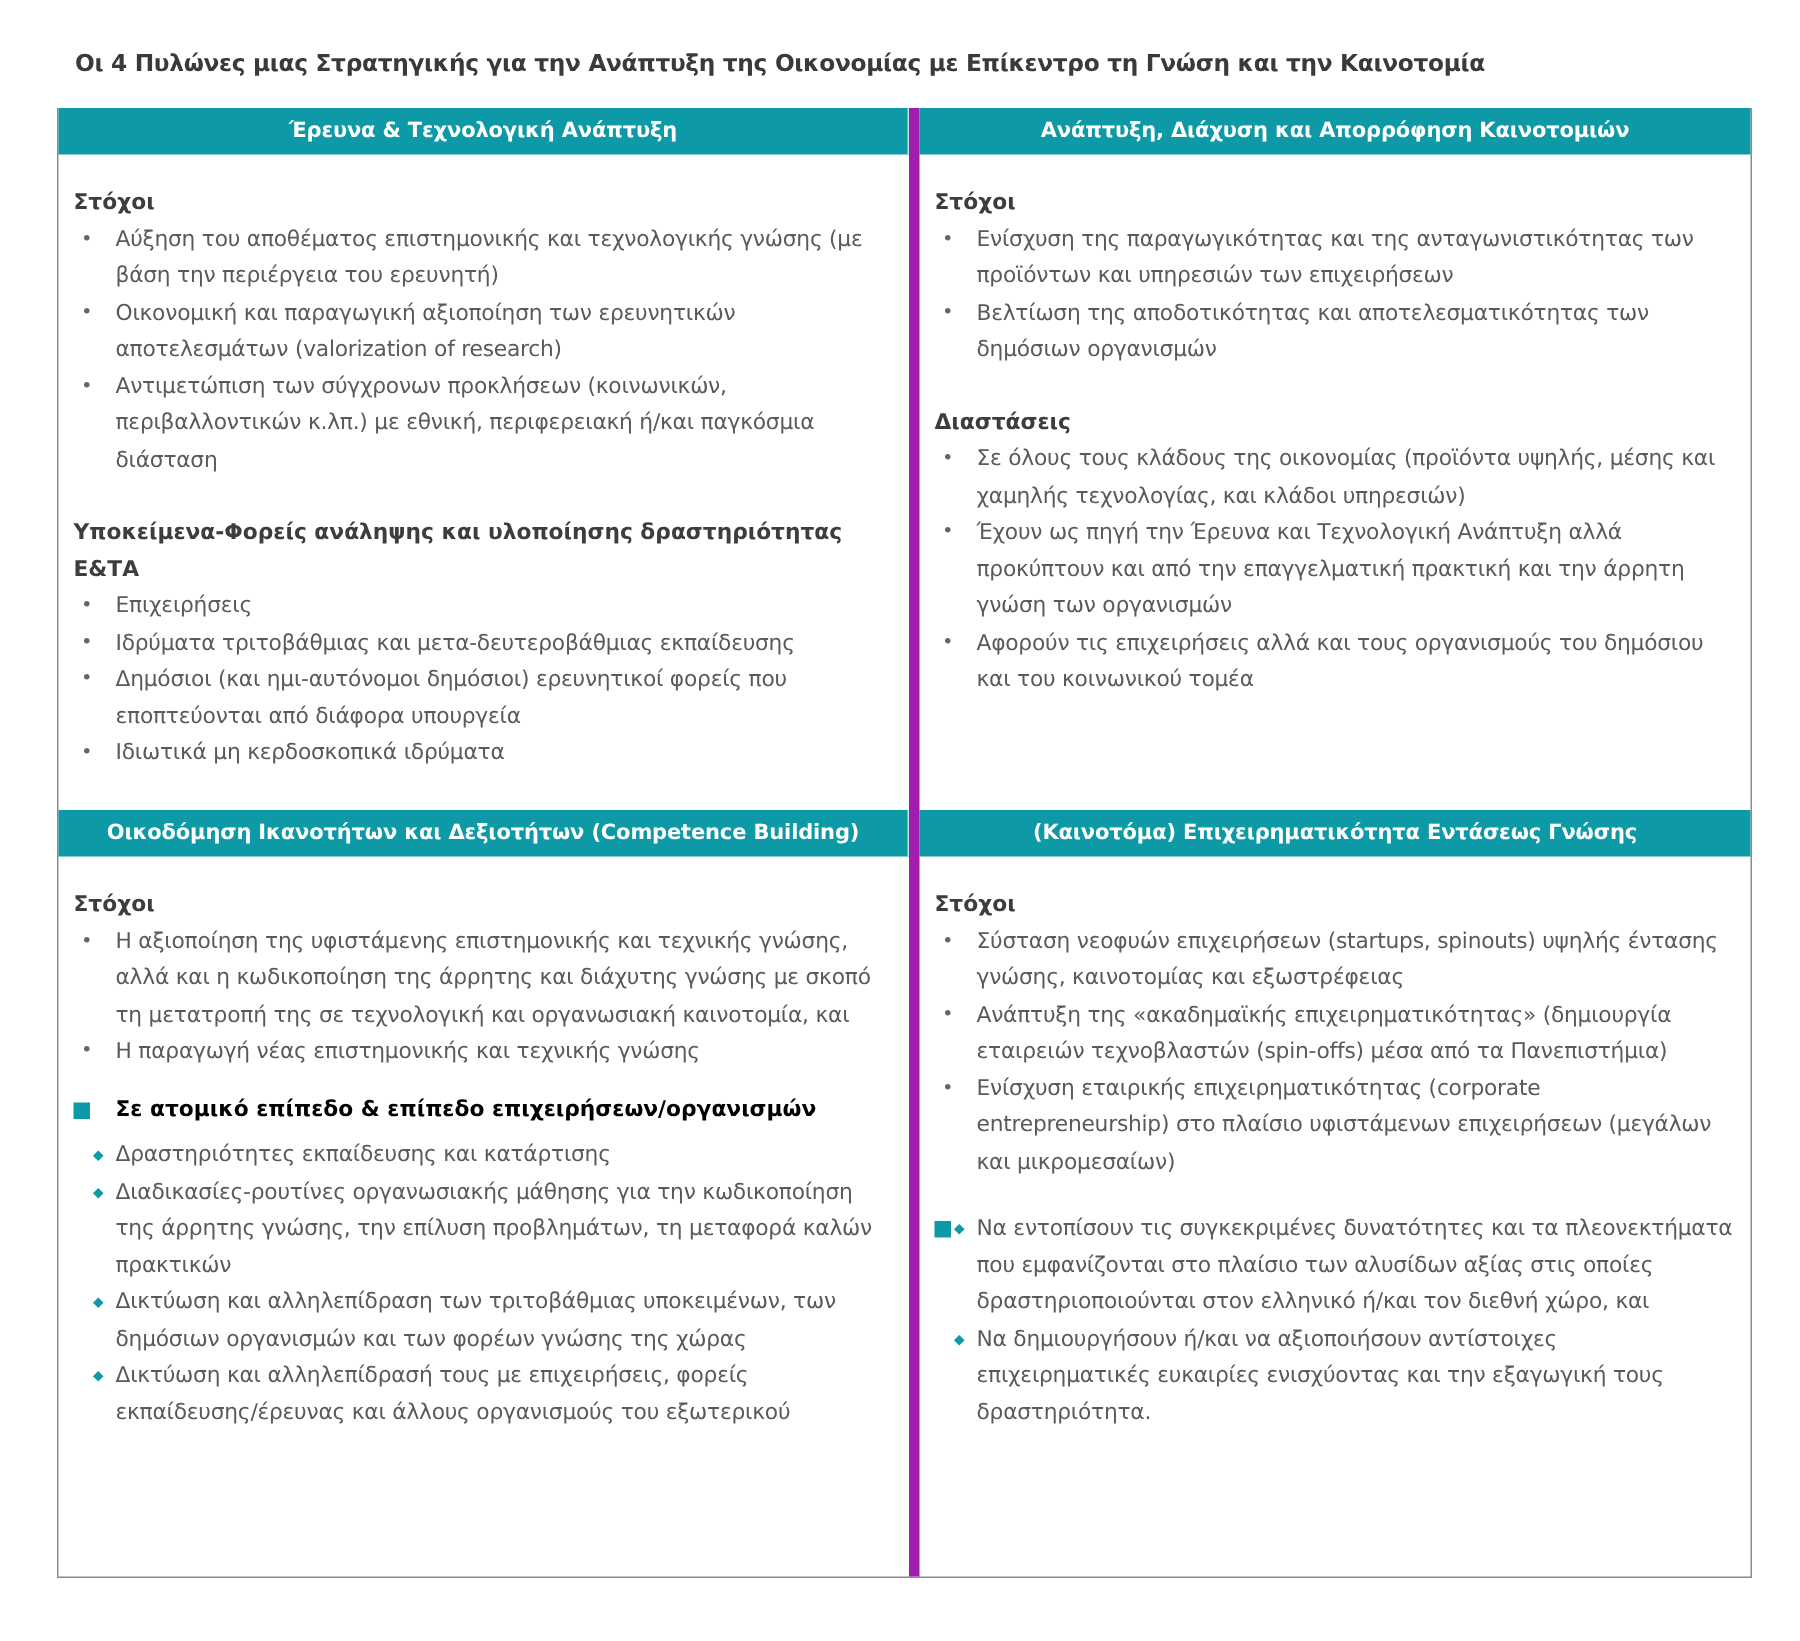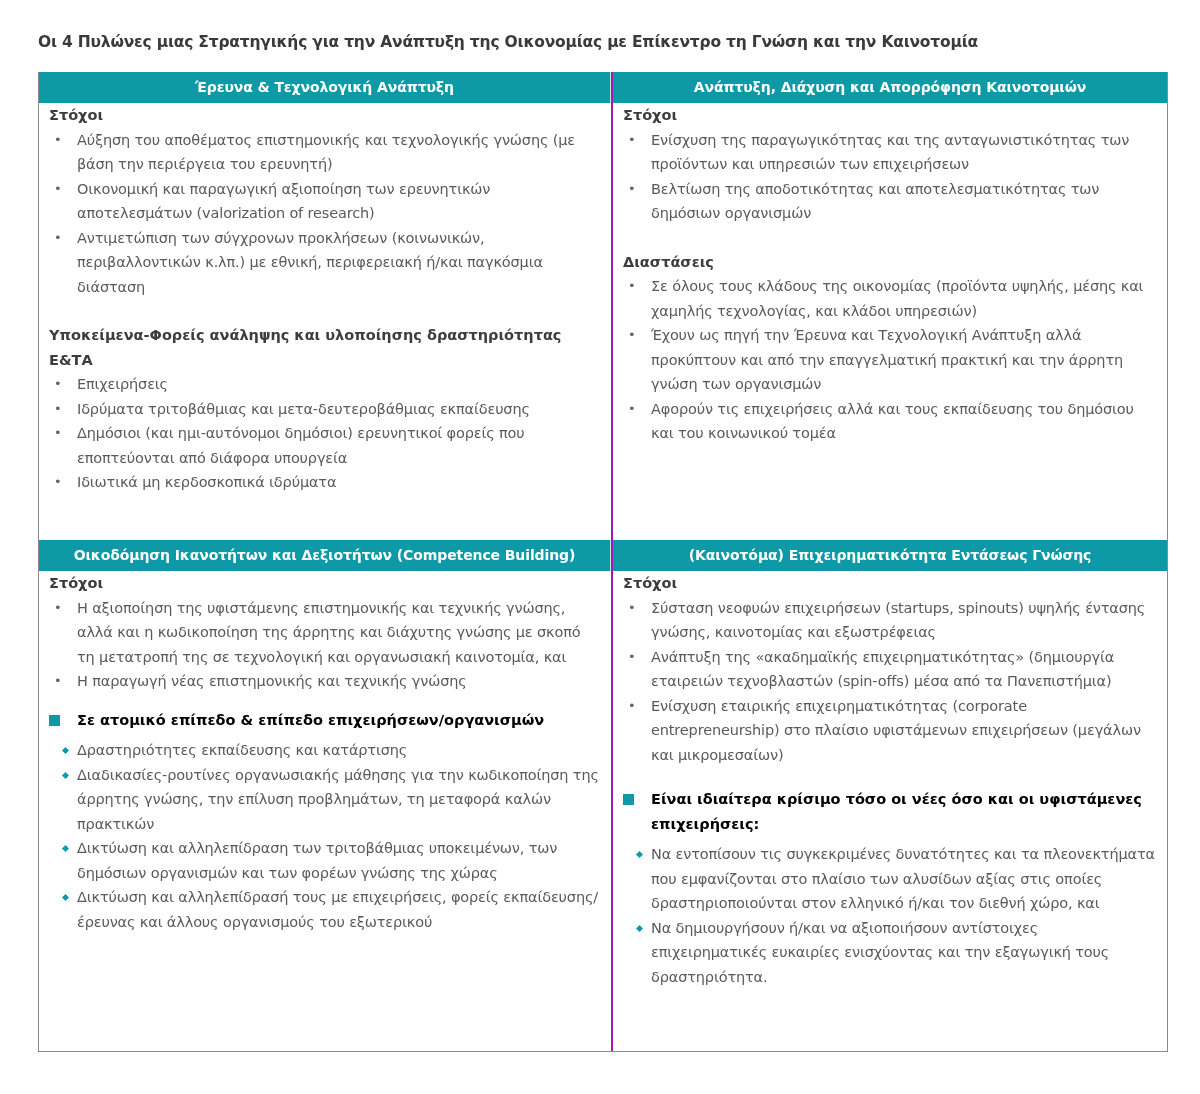--- a/index.html
+++ b/index.html
@@ -1,23 +1,23 @@
 <!DOCTYPE html>
 <html><head>
 <meta charset="utf-8">
 <style>
   html, body { margin:0; padding:0; background:#ffffff; }
   body { width:1200px; height:1094px; position:relative; font-family:"DejaVu Sans", sans-serif; color:#555; }
-  .title { position:absolute; left:38px; top:33px; font-size:15.5px; font-weight:bold; color:#3a3a3a; letter-spacing:-0.2px; }
+  .title { position:absolute; left:50px; top:33px; font-size:15.5px; font-weight:bold; color:#3a3a3a; letter-spacing:-0.2px; }
   .grid { position:absolute; left:38px; top:72px; width:1128px; border:1px solid #8a8a8a; border-top:none; display:grid; grid-template-columns:574px 554px; }
-  .cell { border-right:2px solid #a21caf; box-sizing:border-box; }
+  .cell { border-right:7px solid #a21caf; box-sizing:border-box; }
   .cell.right { border-right:none; }
   .hdr { background:#0d9aa6; color:#fff; font-weight:bold; font-size:14px; text-align:center; height:31px; line-height:31px; border-right:1px solid #bfe6ea; letter-spacing:-0.1px; }
   .hdr.right { border-right:none; }
-  .body { padding:0 10px 10px 10px; font-size:14.5px; line-height:24.5px; color:#5a5a5a; }
+  .body { padding:20px 10px 10px 10px; font-size:14.5px; line-height:24.5px; color:#5a5a5a; }
   .row1 .body { height:437px; box-sizing:border-box; }
   .row2 .body { height:480px; box-sizing:border-box; }
   .sec { font-weight:bold; color:#3d3d3d; font-size:14.5px; }
   .sec.gap { margin-top:24px; }
   ul.b { list-style:none; margin:0; padding:0; }
   ul.b li { position:relative; padding-left:28px; letter-spacing:-0.15px; }
   ul.b li::before { content:"•"; position:absolute; left:5px; top:0; color:#666; font-size:13px; }
   .sq { position:relative; padding-left:28px; margin-top:14px; font-weight:bold; color:#000000; }
   .sq .box { position:absolute; left:0; top:7px; width:11px; height:11px; background:#0d9aa6; }
   ul.d { list-style:none; margin:6px 0 0 0; padding:0; }
@@ -55,21 +55,21 @@
     <div class="body">
       <div class="sec">Στόχοι</div>
       <ul class="b">
         <li>Ενίσχυση της παραγωγικότητας και της ανταγωνιστικότητας των προϊόντων και υπηρεσιών των επιχειρήσεων</li>
         <li>Βελτίωση της αποδοτικότητας και αποτελεσματικότητας των δημόσιων οργανισμών</li>
       </ul>
       <div class="sec gap">Διαστάσεις</div>
       <ul class="b">
         <li>Σε όλους τους κλάδους της οικονομίας (προϊόντα υψηλής, μέσης και χαμηλής τεχνολογίας, και κλάδοι υπηρεσιών)</li>
         <li>Έχουν ως πηγή την Έρευνα και Τεχνολογική Ανάπτυξη αλλά προκύπτουν και από την επαγγελματική πρακτική και την άρρητη γνώση των οργανισμών</li>
-        <li>Αφορούν τις επιχειρήσεις αλλά και τους εκπαίδευσης του δημόσιου και του κοινωνικού τομέα</li>
+        <li>Αφορούν τις επιχειρήσεις αλλά και τους οργανισμούς του δημόσιου και του κοινωνικού τομέα</li>
       </ul>
     </div>
   </div>
 
   <div class="cell row2">
     <div class="hdr">Οικοδόμηση Ικανοτήτων και Δεξιοτήτων (Competence Building)</div>
     <div class="body">
       <div class="sec">Στόχοι</div>
       <ul class="b">
         <li>Η αξιοποίηση της υφιστάμενης επιστημονικής και τεχνικής γνώσης, αλλά και η κωδικοποίηση της άρρητης και διάχυτης γνώσης με σκοπό τη μετατροπή της σε τεχνολογική και οργανωσιακή καινοτομία, και</li>
@@ -92,21 +92,20 @@
     <div class="hdr right">(Καινοτόμα) Επιχειρηματικότητα Εντάσεως Γνώσης</div>
     <div class="body">
       <div class="sec">Στόχοι</div>
       <ul class="b">
         <li>Σύσταση νεοφυών επιχειρήσεων (startups, spinouts) υψηλής έντασης γνώσης, καινοτομίας και εξωστρέφειας</li>
         <li>Ανάπτυξη της «ακαδημαϊκής επιχειρηματικότητας» (δημιουργία εταιρειών τεχνοβλαστών (spin-offs) μέσα από τα Πανεπιστήμια)</li>
         <li>Ενίσχυση εταιρικής επιχειρηματικότητας (corporate entrepreneurship) στο πλαίσιο υφιστάμενων επιχειρήσεων (μεγάλων και μικρομεσαίων)</li>
       </ul>
       <div class="sq" style="margin-top:20px">
         <span class="box"></span>
-        <span>Είναι ιδιαίτερα κρίσιμο τόσο οι νέες όσο και οι υφιστάμενες επιχειρήσεις:</span>
       </div>
       <ul class="d">
         <li><span class="dia"></span><span>Να εντοπίσουν τις συγκεκριμένες δυνατότητες και τα πλεονεκτήματα που εμφανίζονται στο πλαίσιο των αλυσίδων αξίας στις οποίες δραστηριοποιούνται στον ελληνικό ή/και τον διεθνή χώρο, και</span></li>
         <li><span class="dia"></span><span>Να δημιουργήσουν ή/και να αξιοποιήσουν αντίστοιχες επιχειρηματικές ευκαιρίες ενισχύοντας και την εξαγωγική τους δραστηριότητα.</span></li>
       </ul>
     </div>
   </div>
 </div>
 
 </body></html>

